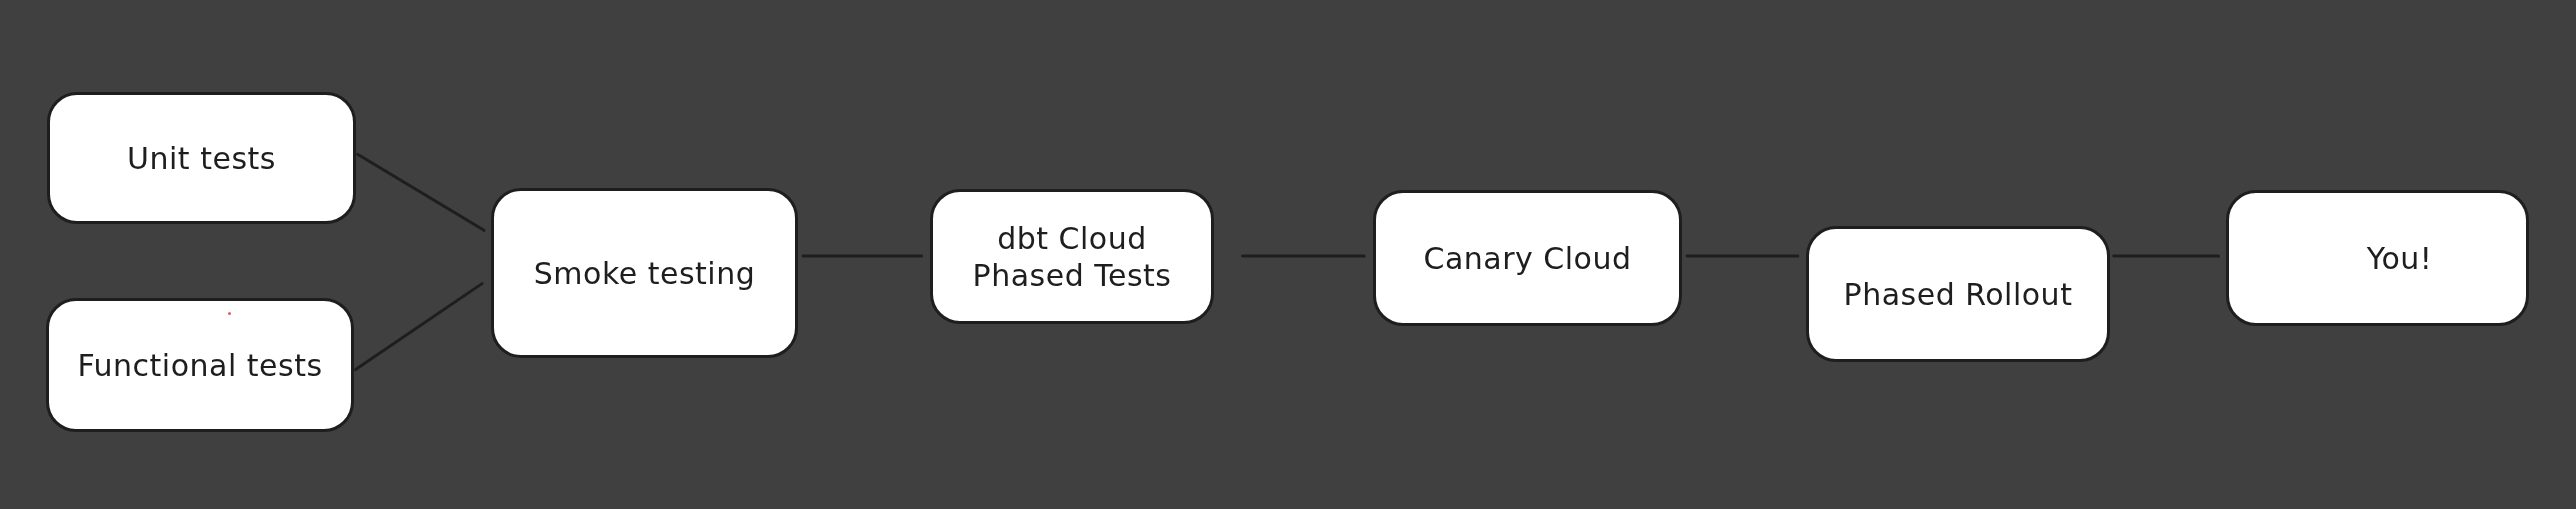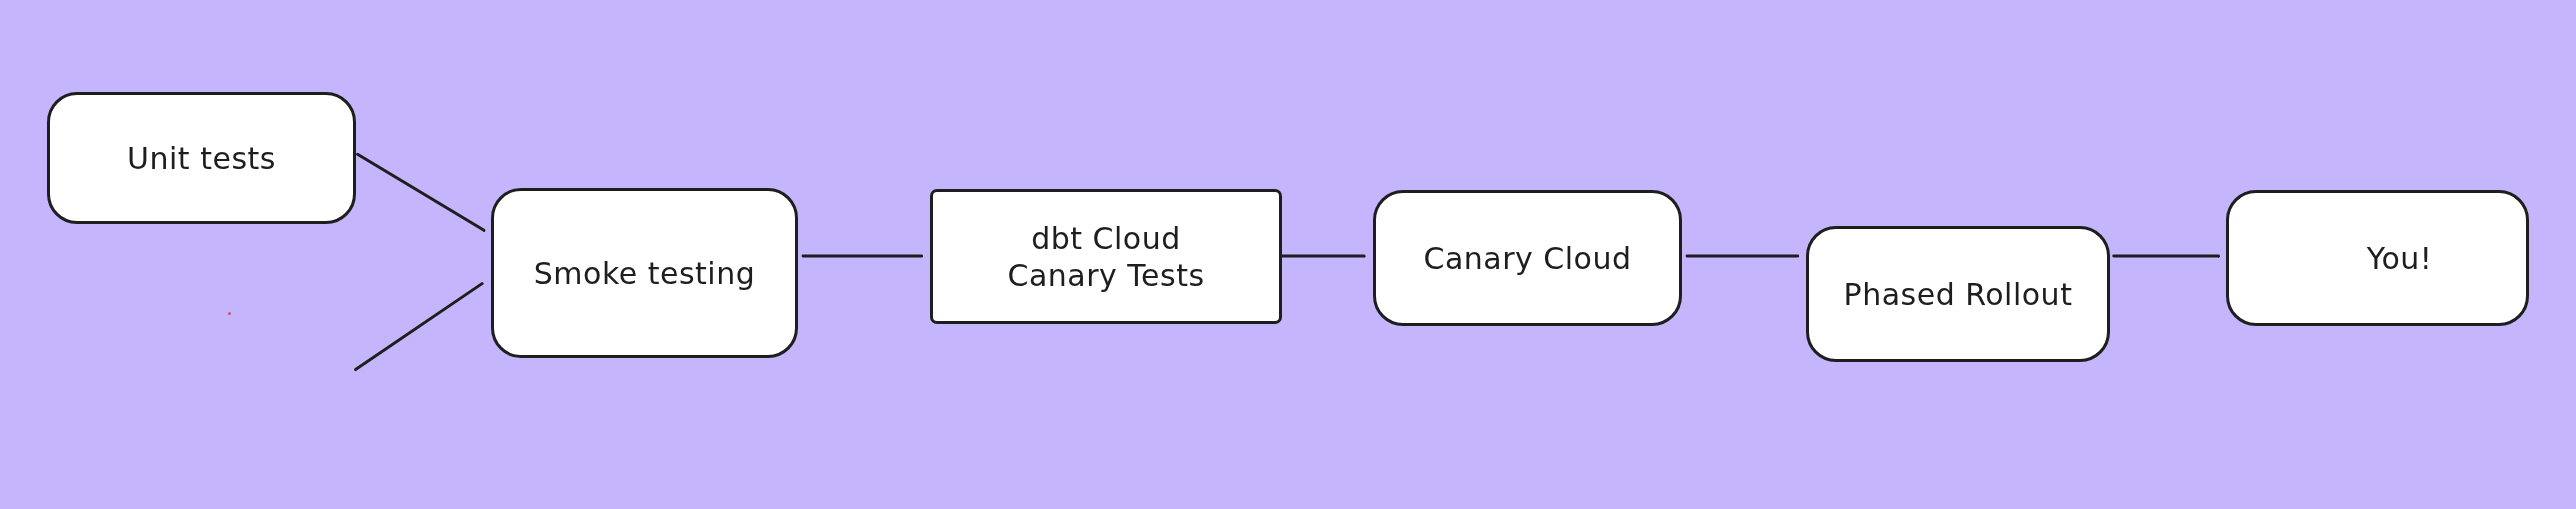--- a/index.html
+++ b/index.html
@@ -4,21 +4,21 @@
 <style>
   html, body {
     margin: 0;
     padding: 0;
     background: #ffffff;
   }
   .canvas {
     position: relative;
     width: 2576px;
     height: 510px;
-    background: #c4b5fd;
+    background: #404040;
     overflow: hidden;
     font-family: "DejaVu Sans", sans-serif;
   }
   .edges {
     position: absolute;
     left: 0;
     top: 0;
     width: 2576px;
     height: 510px;
     pointer-events: none;
@@ -75,30 +75,33 @@
     <path class="edge" d="M 813 259 L 933 259" marker-end="url(#arrowhead)"></path>
     <path class="edge" d="M 1258 259 L 1381 259" marker-end="url(#arrowhead)"></path>
     <path class="edge" d="M 1708 259 L 1820 259" marker-end="url(#arrowhead)"></path>
     <path class="edge" d="M 2140 259 L 2246 259" marker-end="url(#arrowhead)"></path>
   </svg>
 
   <div class="node" style="left:47px; top:92px; width:309px; height:132px;">
     <span class="label">Unit tests</span>
   </div>
 
+  <div class="node" style="left:46px; top:298px; width:308px; height:134px;">
+    <span class="label">Functional tests</span>
+  </div>
 
   <div class="stray-dot"></div>
 
   <div class="node" style="left:491px; top:188px; width:307px; height:170px;">
     <span class="label">Smoke testing</span>
   </div>
 
-  <div class="node" style="left:930px; top:189px; width:352px; height:135px;border-radius:7px;">
+  <div class="node" style="left:930px; top:189px; width:284px; height:135px;">
     <span class="label">dbt Cloud</span>
-    <span class="label">Canary Tests</span>
+    <span class="label">Phased Tests</span>
   </div>
 
   <div class="node" style="left:1373px; top:190px; width:309px; height:136px;">
     <span class="label">Canary Cloud</span>
   </div>
 
   <div class="node" style="left:1806px; top:190px; width:304px; height:136px;margin-top:36px;">
     <span class="label">Phased Rollout</span>
   </div>
 

